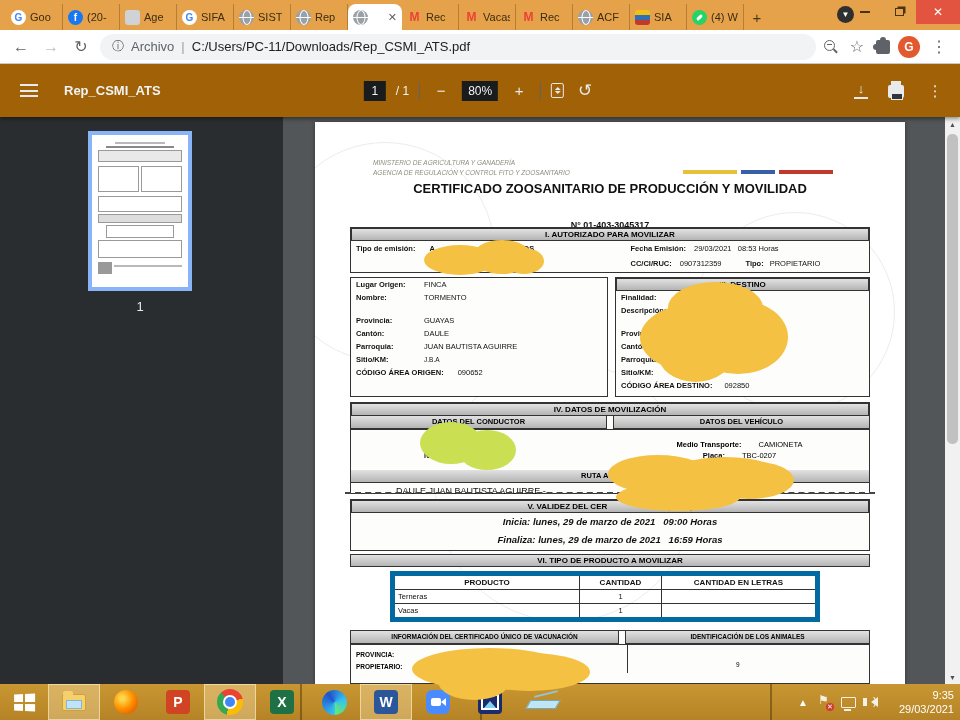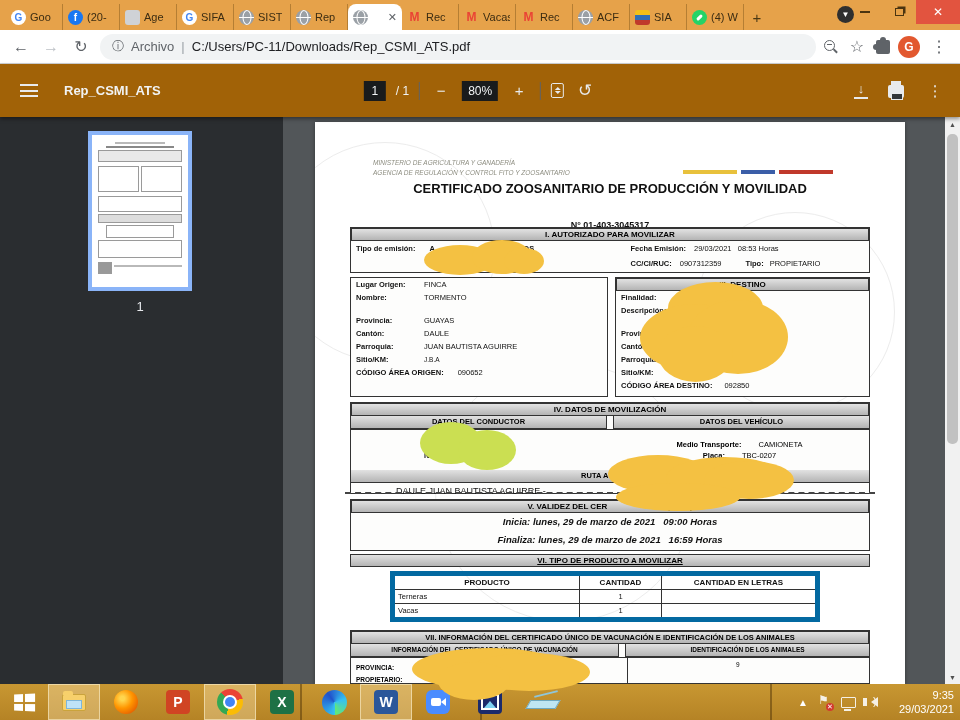--- a/index.html
+++ b/index.html
@@ -112,21 +112,21 @@
   .cbody .half { flex:1; display:flex; flex-direction:column; justify-content:center; gap:2px; }
   .cbody .crow { display:flex; justify-content:center; font-size:7.5px;gap:12px; }
   .rutabar { border-top:1px solid #333; }
   .ruta-line { font-size:9px; padding:3px 0 0 45px; color:#111; }
   .dashline { position:absolute; left:30px; top:370px; width:530px; border-top:2px dashed #444; }
 
   .sec5 { left:35px; top:377px; width:520px; height:52px; }
   .sec5 .vh { display:flex; justify-content:center; gap:60px; }
   .vline { text-align:center; font-size:9.5px; font-weight:bold; font-style:italic; line-height:18px; white-space:pre; color:#111; }
 
-  .sec6bar { position:absolute; left:35px; top:432px; width:520px;text-decoration:underline; }
+  .sec6bar { position:absolute; left:35px; top:432px; width:520px; }
   .ptable { position:absolute; left:75px; top:449px; width:430px; border:5px solid #0369a1; font-size:7.5px; color:#111; }
   .prow { display:flex; border-bottom:1px solid #333; }
   .prow:last-child { border-bottom:none; }
   .pc1 { width:185px; border-right:1px solid #333; padding:0 3px; line-height:13px; }
   .pc2 { width:82px; border-right:1px solid #333; text-align:center; line-height:13px; }
   .pc3 { flex:1; text-align:center; line-height:13px; }
   .phead { font-weight:bold; text-align:center; font-size:8px; }
   .ptotal { position:absolute; left:75px; top:492px; width:430px; display:flex; font-size:7.5px; font-weight:bold; color:#111; }
   .ptotal .t1 { width:185px; text-align:right; padding-right:4px; }
   .ptotal .t2 { width:82px; text-align:center; }
@@ -495,21 +495,20 @@
           <div class="pc3"></div>
         </div>
         <div class="prow">
           <div class="pc1">Vacas</div>
           <div class="pc2">1</div>
           <div class="pc3"></div>
         </div>
       </div>
 
       <div class="box sec7">
-        <div class="secbar">VII. INFORMACIÓN DEL CERTIFICADO ÚNICO DE VACUNACIÓN E IDENTIFICACIÓN DE LOS ANIMALES</div>
         <div class="subcols">
           <div class="sc secbar sub" style="flex:1.1">INFORMACIÓN DEL CERTIFICADO ÚNICO DE VACUNACIÓN</div>
           <div class="scdiv"></div>
           <div class="sc secbar sub">IDENTIFICACIÓN DE LOS ANIMALES</div>
         </div>
         <div class="s7body">
           <div class="s7left">
             <div><span class="flabel">PROVINCIA:</span></div>
             <div><span class="flabel">PROPIETARIO:</span></div>
           </div>

